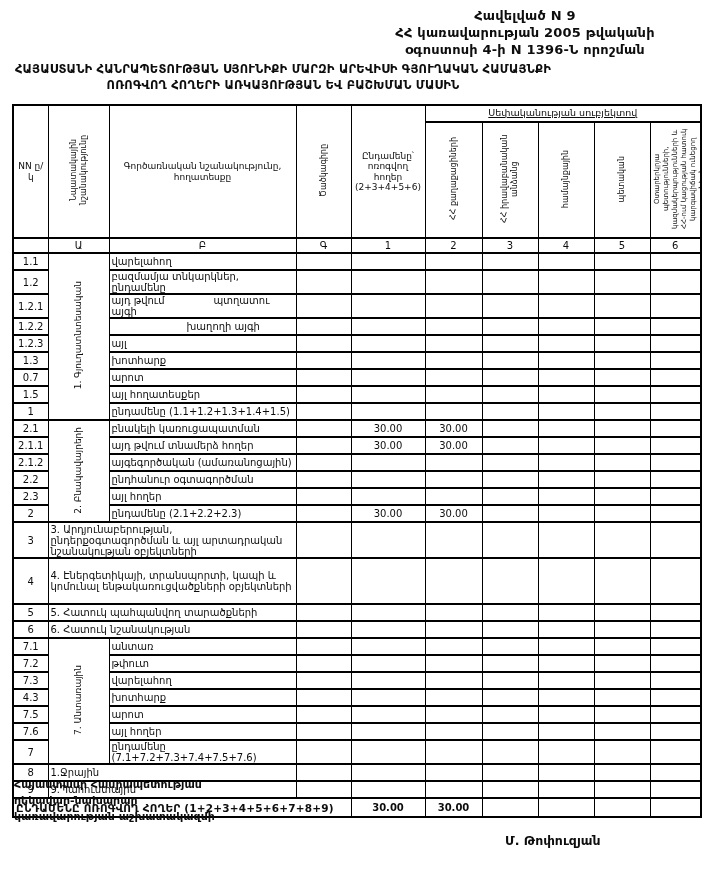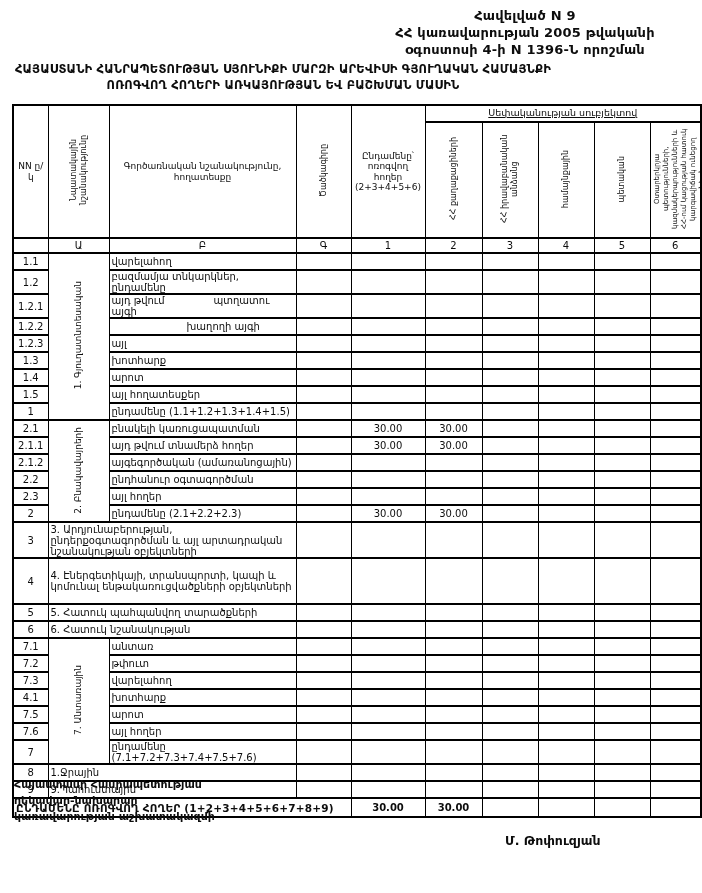--- a/index.html
+++ b/index.html
@@ -171,21 +171,21 @@
         <td class="c-desc">խոտհարք</td>
         <td class="c-no"></td>
         <td class="c-val"></td>
         <td class="c-val"></td>
         <td class="c-val"></td>
         <td class="c-val"></td>
         <td class="c-val"></td>
         <td class="c-val"></td>
       </tr>
       <tr>
-        <td class="c-no">1.4</td>
+        <td class="c-no">0.7</td>
         <td class="c-desc">արոտ</td>
         <td class="c-no"></td>
         <td class="c-val"></td>
         <td class="c-val"></td>
         <td class="c-val"></td>
         <td class="c-val"></td>
         <td class="c-val"></td>
         <td class="c-val"></td>
       </tr>
       <tr>
@@ -349,21 +349,21 @@
         <td class="c-desc">վարելահող</td>
         <td class="c-no"></td>
         <td class="c-val"></td>
         <td class="c-val"></td>
         <td class="c-val"></td>
         <td class="c-val"></td>
         <td class="c-val"></td>
         <td class="c-val"></td>
       </tr>
       <tr>
-        <td class="c-no">4.1</td>
+        <td class="c-no">4.3</td>
         <td class="c-desc">խոտհարք</td>
         <td class="c-no"></td>
         <td class="c-val"></td>
         <td class="c-val"></td>
         <td class="c-val"></td>
         <td class="c-val"></td>
         <td class="c-val"></td>
         <td class="c-val"></td>
       </tr>
       <tr>

